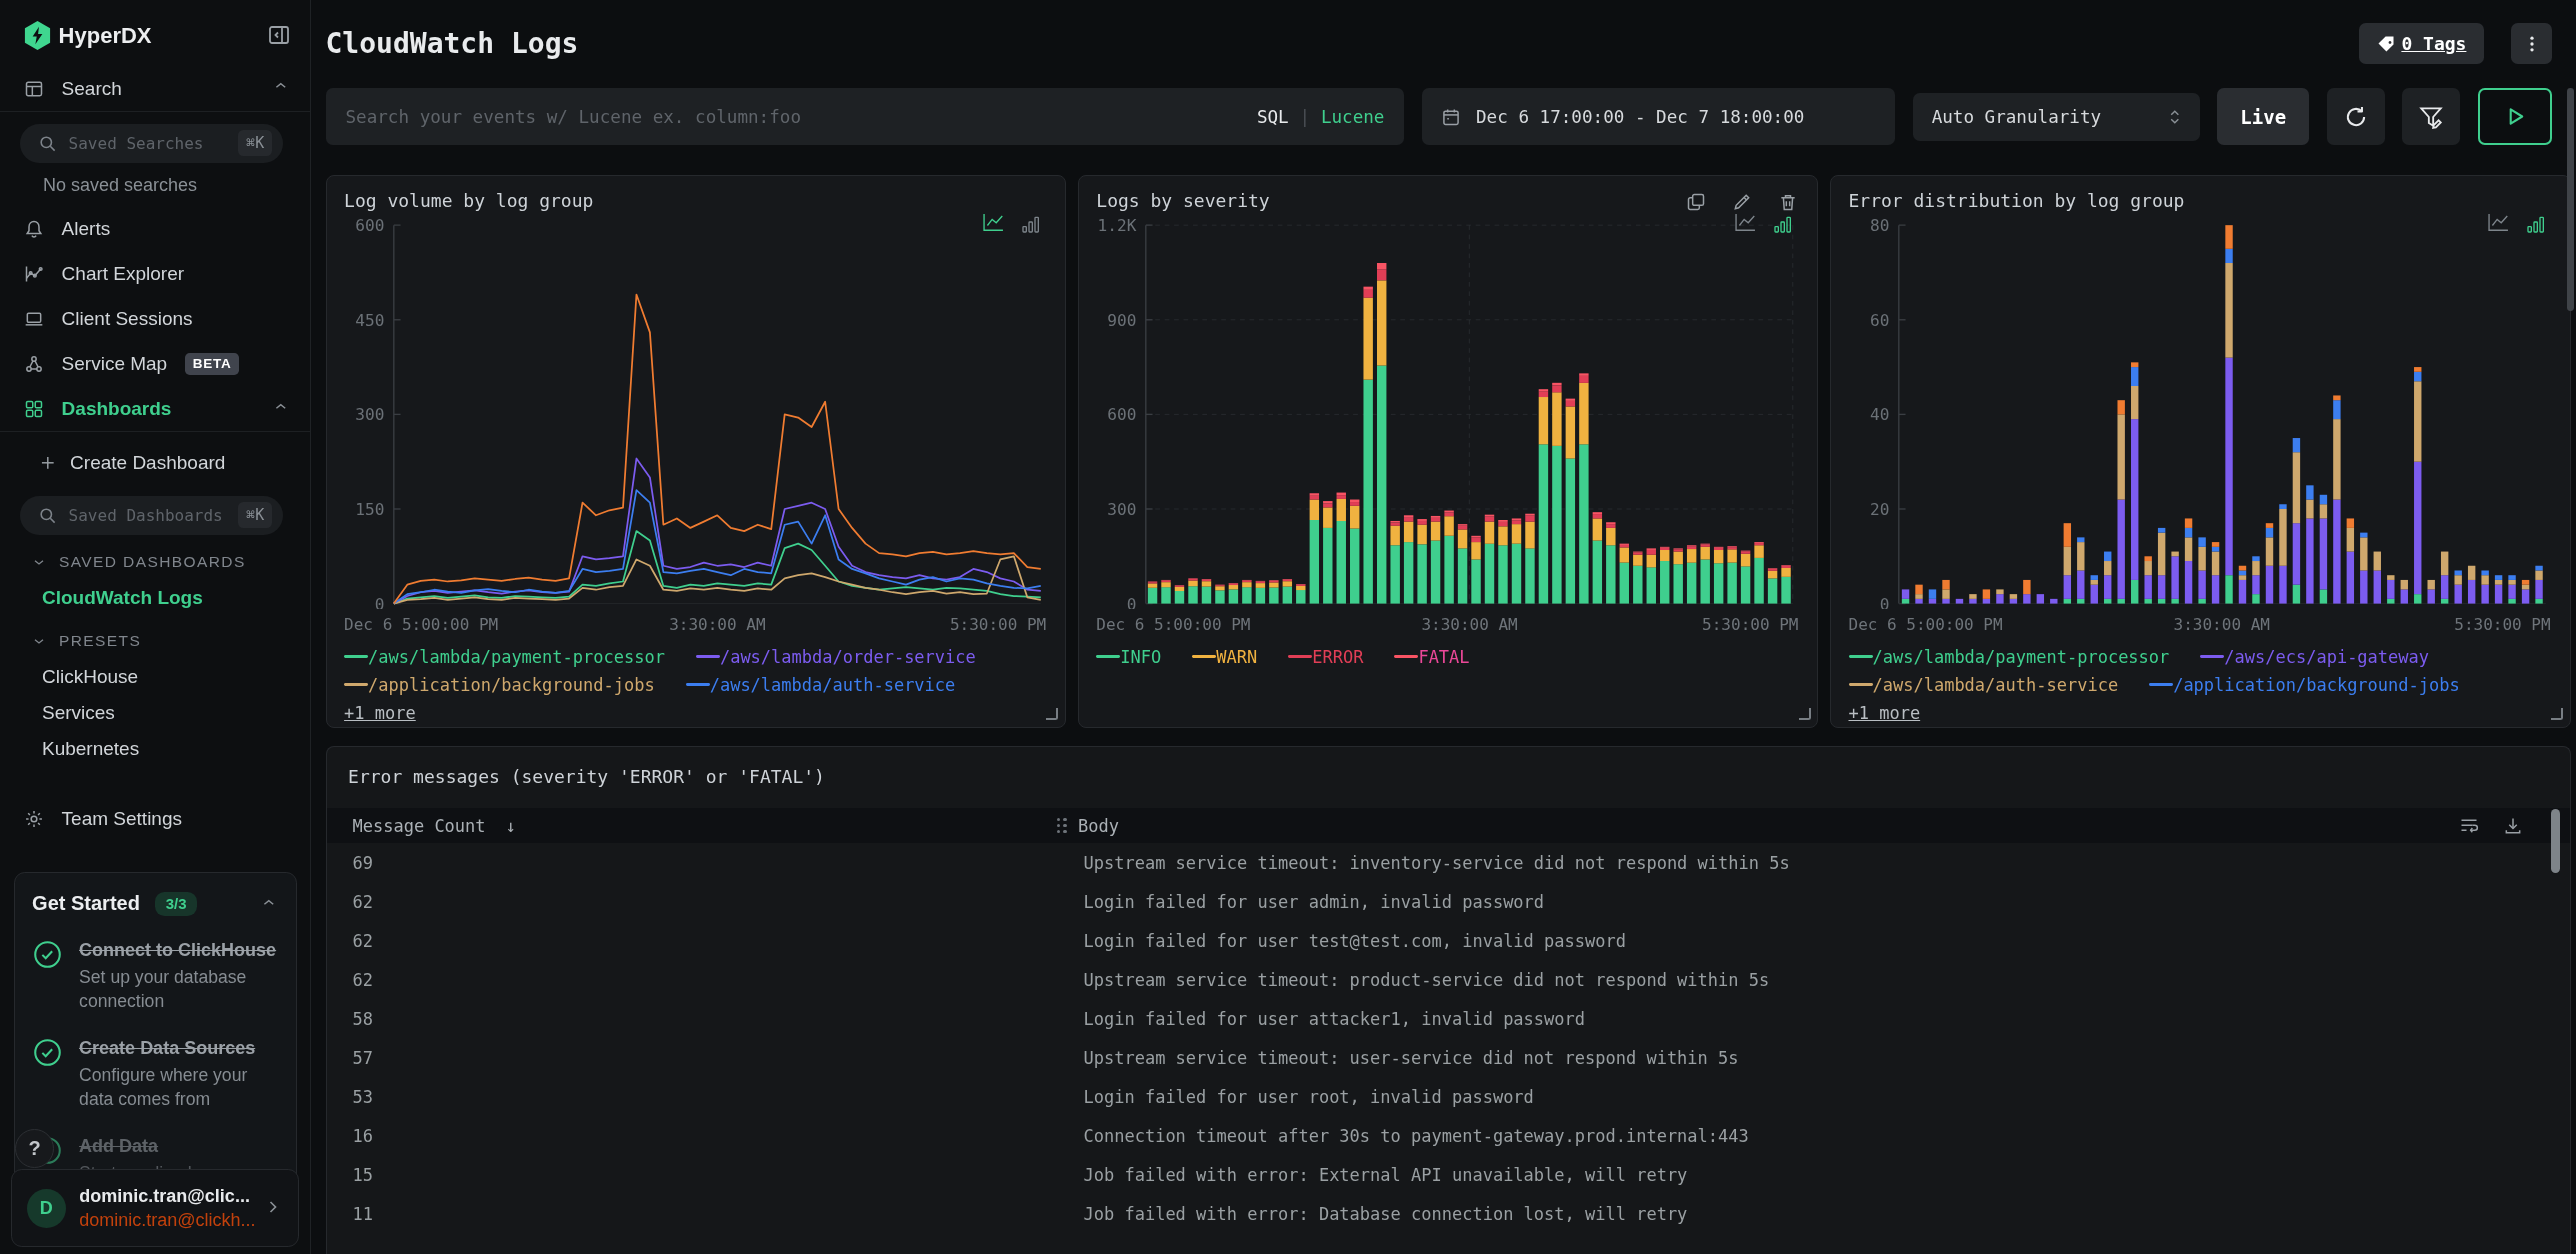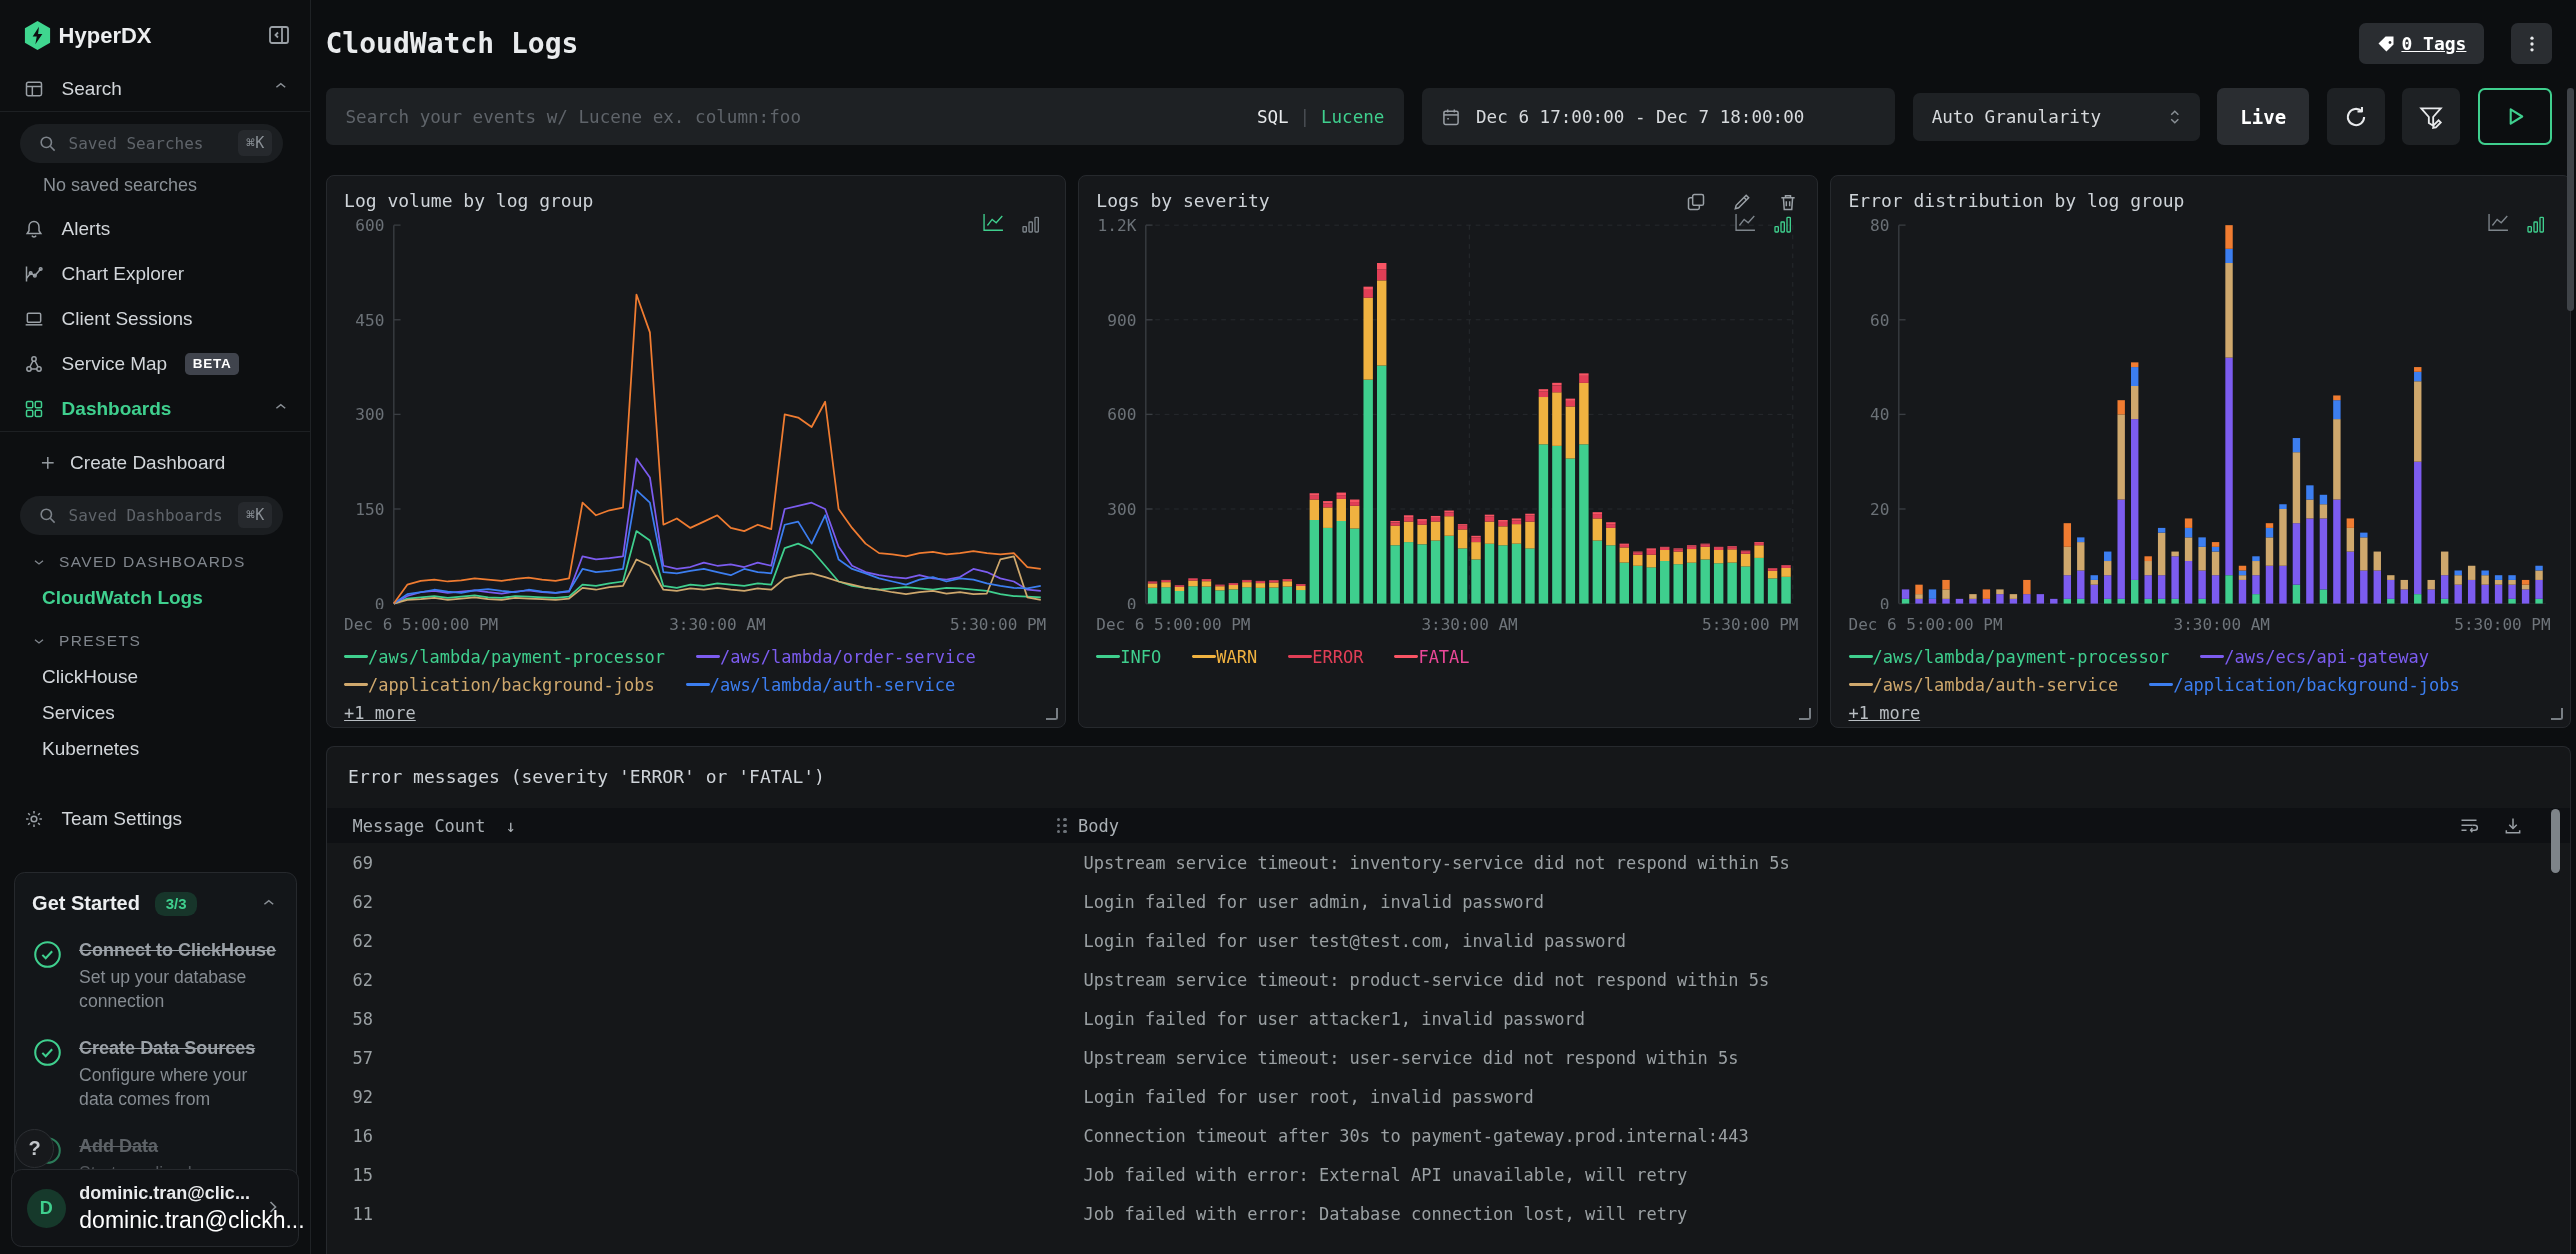--- a/index.html
+++ b/index.html
@@ -59,21 +59,21 @@
   .help-fab { position:absolute; left:15px; bottom:86px; width:39px; height:39px; border-radius:50%;
     background:#17191c; border:0.7px solid #2c2f33; color:#c2c6ca; font-size:20px; font-weight:700;
     display:flex; align-items:center; justify-content:center; cursor:pointer; z-index:5; }
 
   .profile { position:absolute; left:10.8px; right:10.8px; bottom:6.8px; height:78px;
     border:0.7px solid #26292d; border-radius:10.8px; background:#111316; display:flex;
     align-items:center; padding:0 15px; gap:13.5px; cursor:pointer; }
   .avatar { flex:none; width:39px; height:39px; border-radius:50%; background:#16392b;
     color:#3fcf8e; font-size:18px; font-weight:700; display:flex; align-items:center; justify-content:center; }
   .prof-name { font-size:18px; font-weight:700; color:#e8eaec; }
-  .prof-mail { margin-top:2.7px; font-size:23px; color:#ffffff; }
+  .prof-mail { margin-top:2.7px; font-size:18px; color:#c2410c; }
   .profile .chev { margin-left:auto; color:#8a9096; }
 
   
   .main { position:absolute; left:312px; top:0; right:0; bottom:0; }
   .row1 { display:flex; align-items:center; margin:23px 24px 0 13.5px; height:41px; }
   .page-title { font-family:"DejaVu Sans Mono",monospace; font-size:28px; font-weight:600; color:#e9ebed; }
   .tags-btn { margin-left:auto; height:41px; background:#2a2d31; border-radius:6.8px; display:flex;
     align-items:center; gap:5px; padding:0 17.6px; color:#fff; font-family:"DejaVu Sans Mono",monospace;
     font-size:18px; font-weight:700; cursor:pointer;text-decoration:underline; }
   .kebab-btn { width:41px; height:41px; margin-left:27px; background:#2a2d31; border-radius:6.8px;
@@ -1044,21 +1044,21 @@
         </div>
         <div class="trow">
           <div class="tc-count">58</div>
           <div class="tc-body">Login failed for user attacker1, invalid password</div>
         </div>
         <div class="trow">
           <div class="tc-count">57</div>
           <div class="tc-body">Upstream service timeout: user-service did not respond within 5s</div>
         </div>
         <div class="trow">
-          <div class="tc-count">92</div>
+          <div class="tc-count">53</div>
           <div class="tc-body">Login failed for user root, invalid password</div>
         </div>
         <div class="trow">
           <div class="tc-count">16</div>
           <div class="tc-body">Connection timeout after 30s to payment-gateway.prod.internal:443</div>
         </div>
         <div class="trow">
           <div class="tc-count">15</div>
           <div class="tc-body">Job failed with error: External API unavailable, will retry</div>
         </div>

